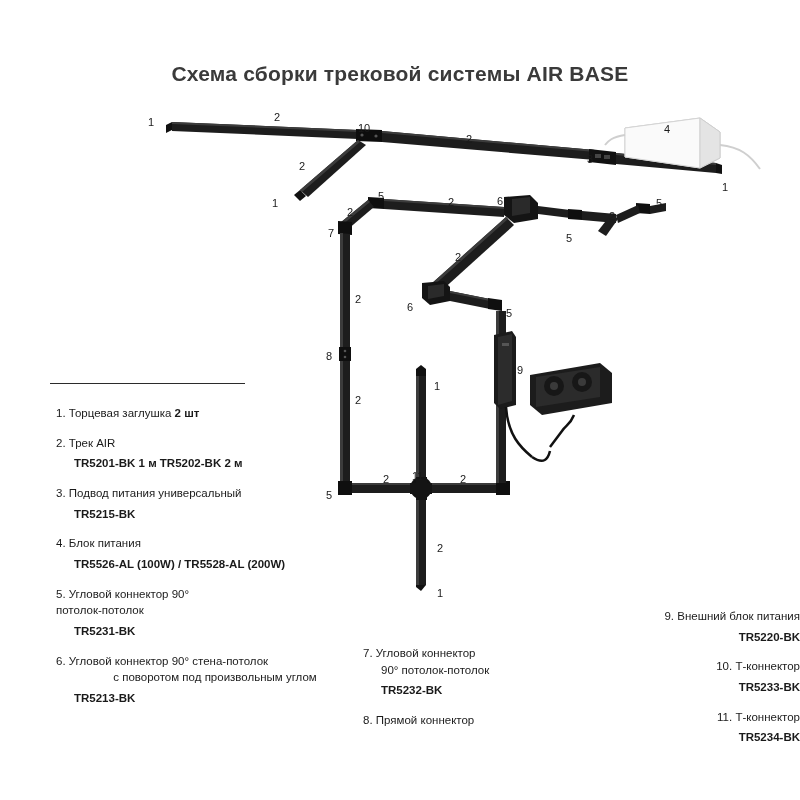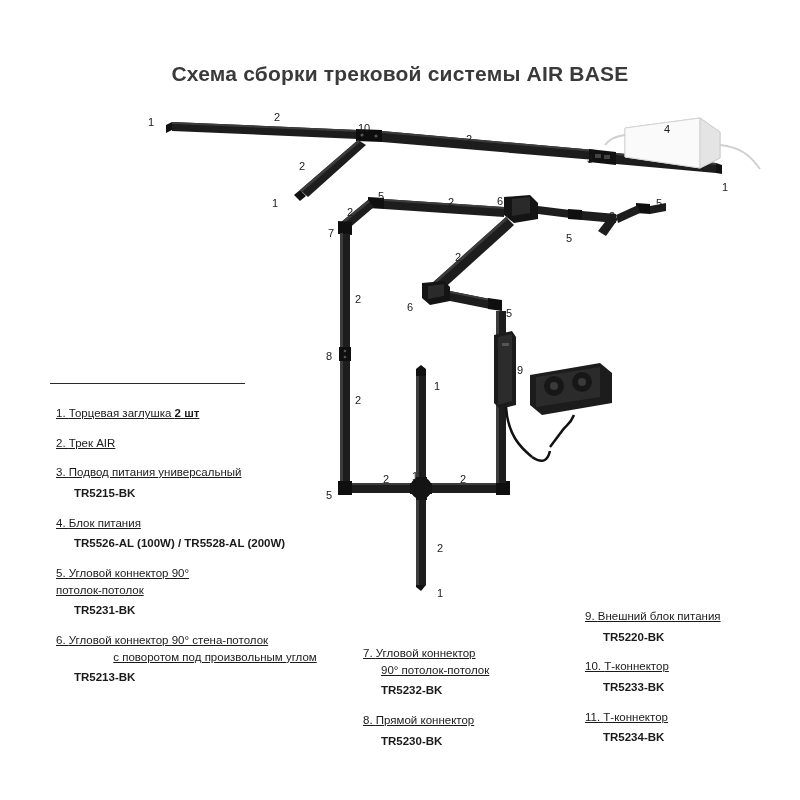--- a/index.html
+++ b/index.html
@@ -38,21 +38,20 @@
     position: absolute;
     font-size: 11.5px;
     line-height: 1.45;
   }
   .legend-item {
     margin-bottom: 13px;
   }
   .legend-line {
     display: block;
     white-space: nowrap;
-    text-decoration: underline;
   }
   .legend-num {
     display: inline;
   }
   .legend-code {
     display: block;
     font-weight: bold;
     margin-top: 4px;
     margin-left: 18px;
   }
@@ -257,20 +256,21 @@
 </div>
 
 <div class="rule" style="top:383px; left:50px; width:195px;"></div>
 
 <div class="legend-col" id="legend-col1" style="top:405px; left:56px; width:300px;">
     <div class="legend-item">
       <span class="legend-line"><span class="legend-num">1. </span><span> Торцевая заглушка </span><span class="legend-inline-bold">2 шт</span></span>
     </div>
     <div class="legend-item">
       <span class="legend-line"><span class="legend-num">2. </span><span> Трек AIR</span></span>
+      <span class="legend-code">TR5201-BK  1 м    TR5202-BK  2 м</span>
     </div>
     <div class="legend-item">
       <span class="legend-line"><span class="legend-num">3. </span><span> Подвод питания универсальный</span></span>
       <span class="legend-code">TR5215-BK</span>
     </div>
     <div class="legend-item">
       <span class="legend-line"><span class="legend-num">4. </span><span> Блок питания</span></span>
       <span class="legend-code">TR5526-AL (100W) / TR5528-AL (200W)</span>
     </div>
     <div class="legend-item">
@@ -285,24 +285,23 @@
     </div>
   </div>
 <div class="legend-col" id="legend-col2" style="top:645px; left:363px; width:220px;">
     <div class="legend-item">
       <span class="legend-line"><span class="legend-num">7. </span><span> Угловой коннектор</span></span>
       <span class="legend-line" style="margin-left: 18px;">90° потолок-потолок</span>
       <span class="legend-code">TR5232-BK</span>
     </div>
     <div class="legend-item">
       <span class="legend-line"><span class="legend-num">8. </span><span> Прямой коннектор</span></span>
-      <span class="legend-code">TR5230-BK</span>
     </div>
   </div>
-<div class="legend-col" id="legend-col3" style="top:608px; left:585px; width:215px;">
+<div class="legend-col" id="legend-col3" style="top:608px; left:585px; width:215px;text-align:right;">
     <div class="legend-item">
       <span class="legend-line"><span class="legend-num">9. </span><span> Внешний блок питания</span></span>
       <span class="legend-code">TR5220-BK</span>
     </div>
     <div class="legend-item">
       <span class="legend-line"><span class="legend-num">10. </span><span> Т-коннектор</span></span>
       <span class="legend-code">TR5233-BK</span>
     </div>
     <div class="legend-item">
       <span class="legend-line"><span class="legend-num">11. </span><span> Т-коннектор</span></span>

